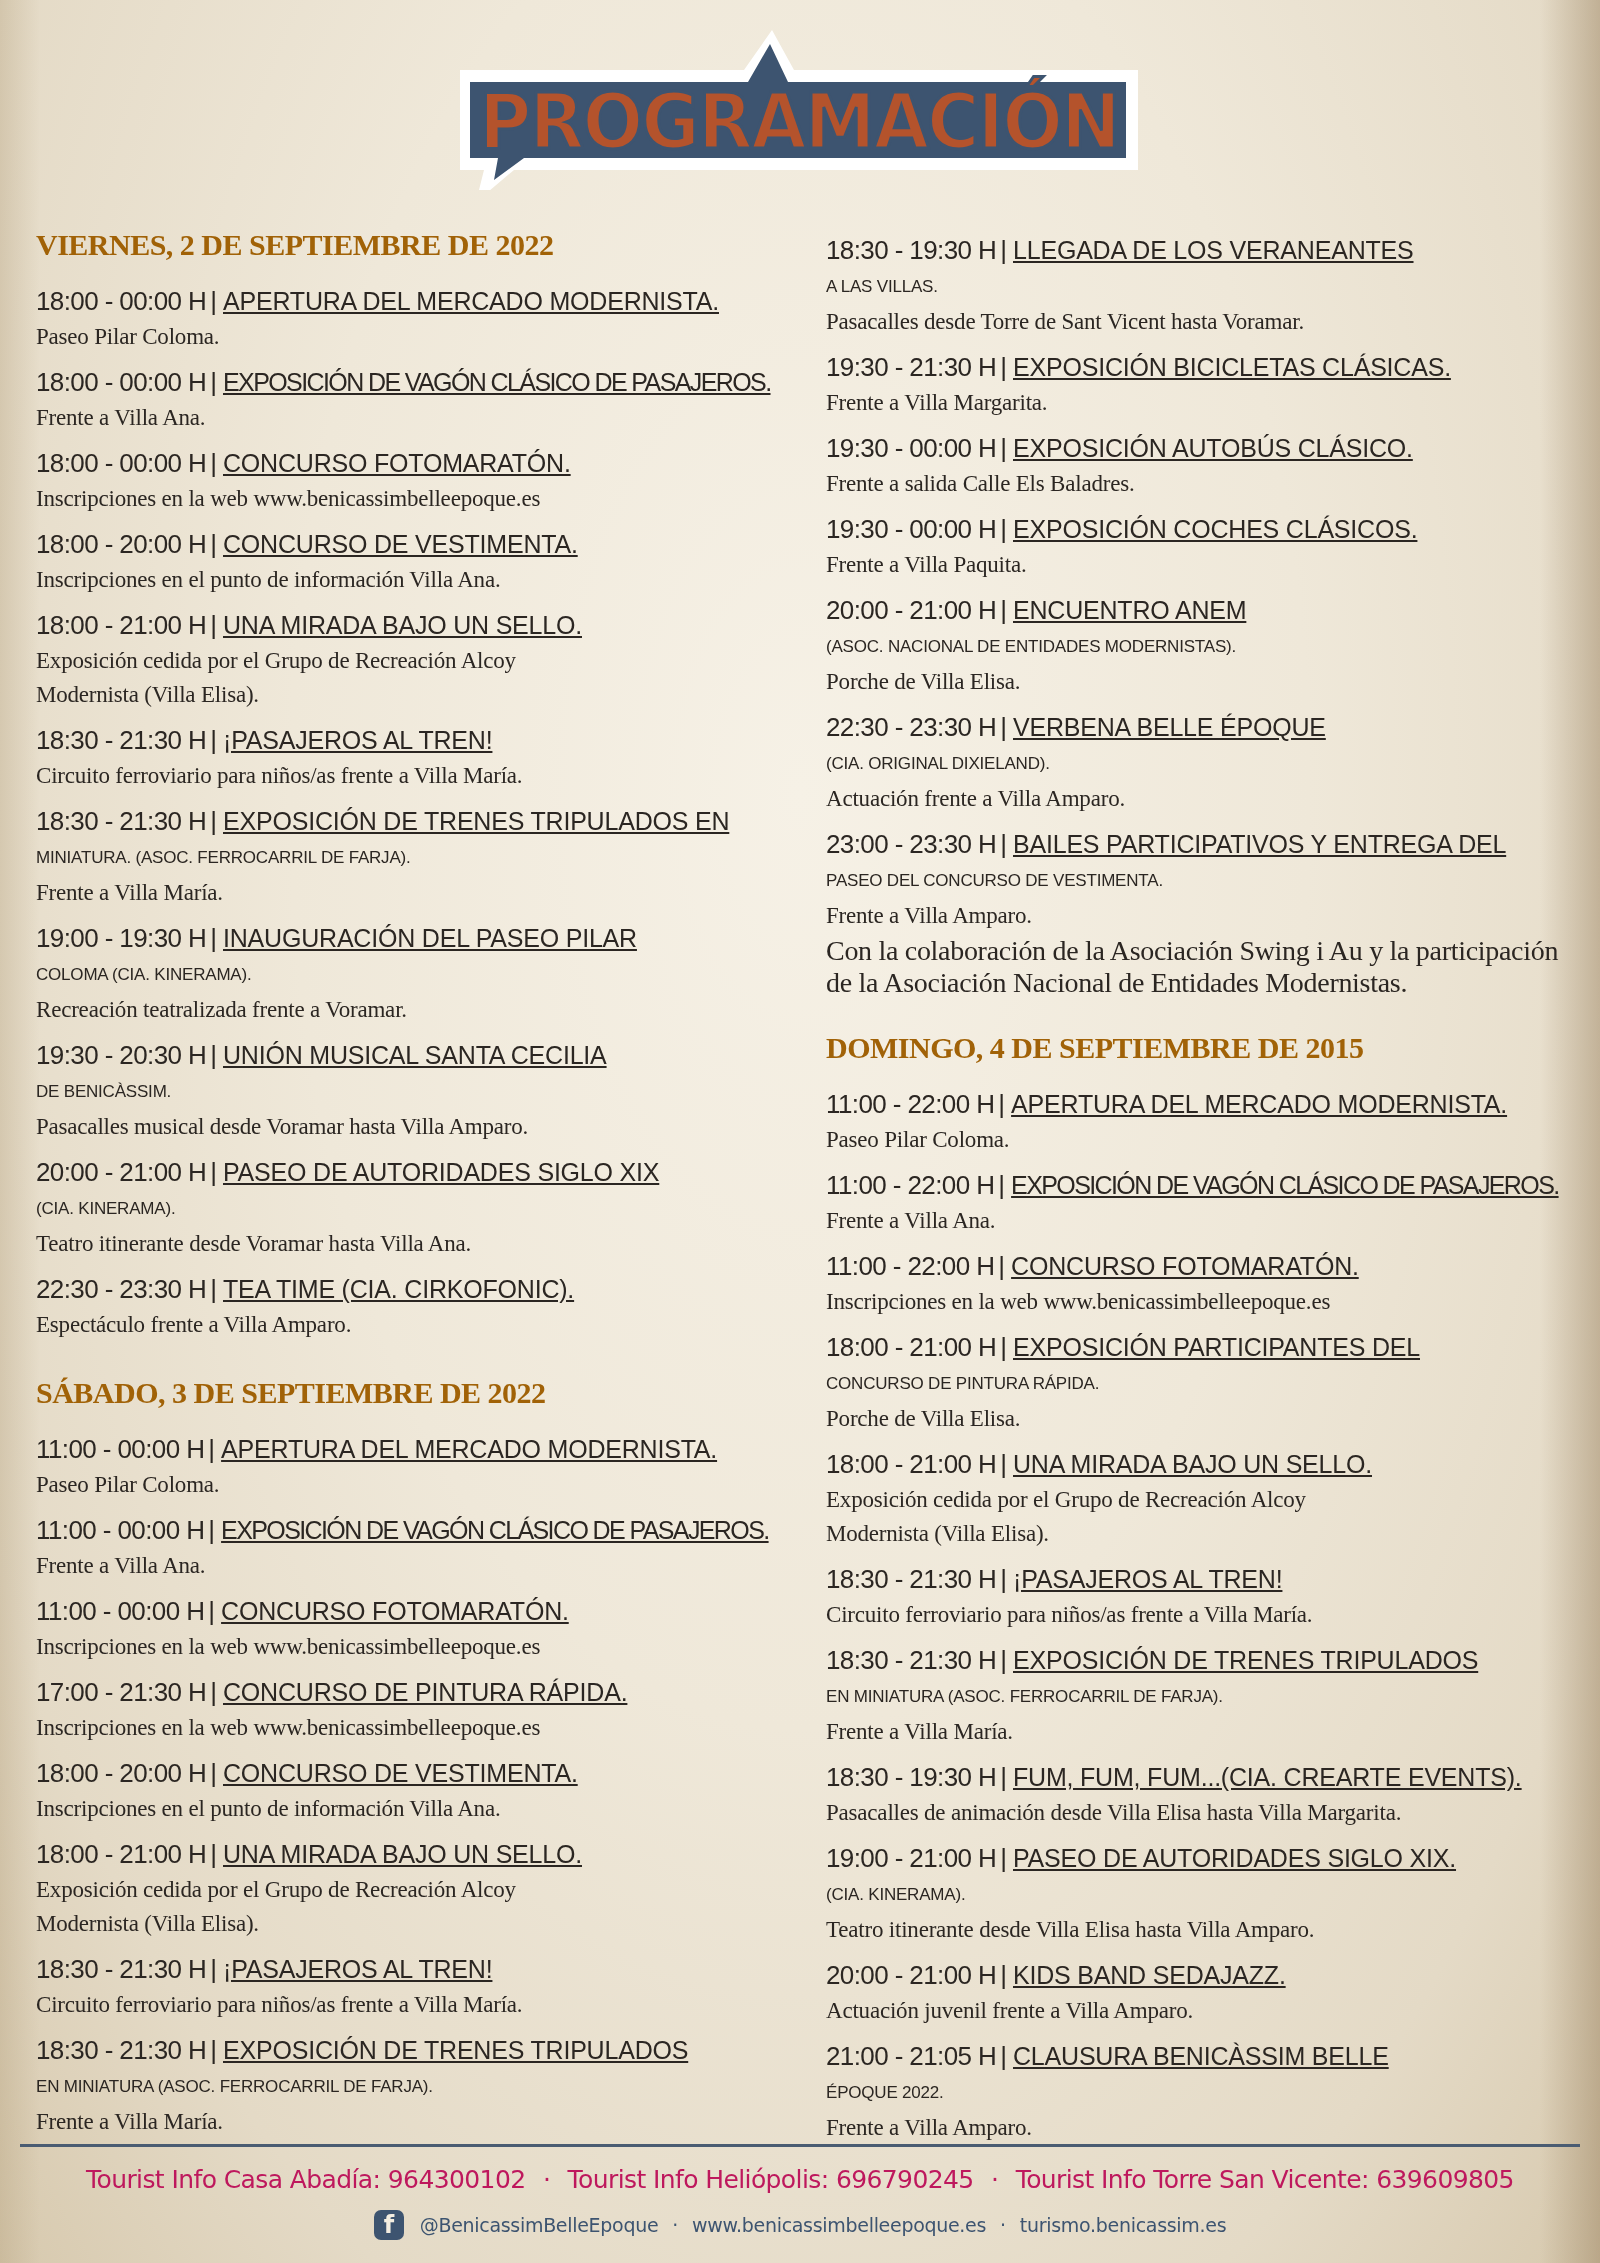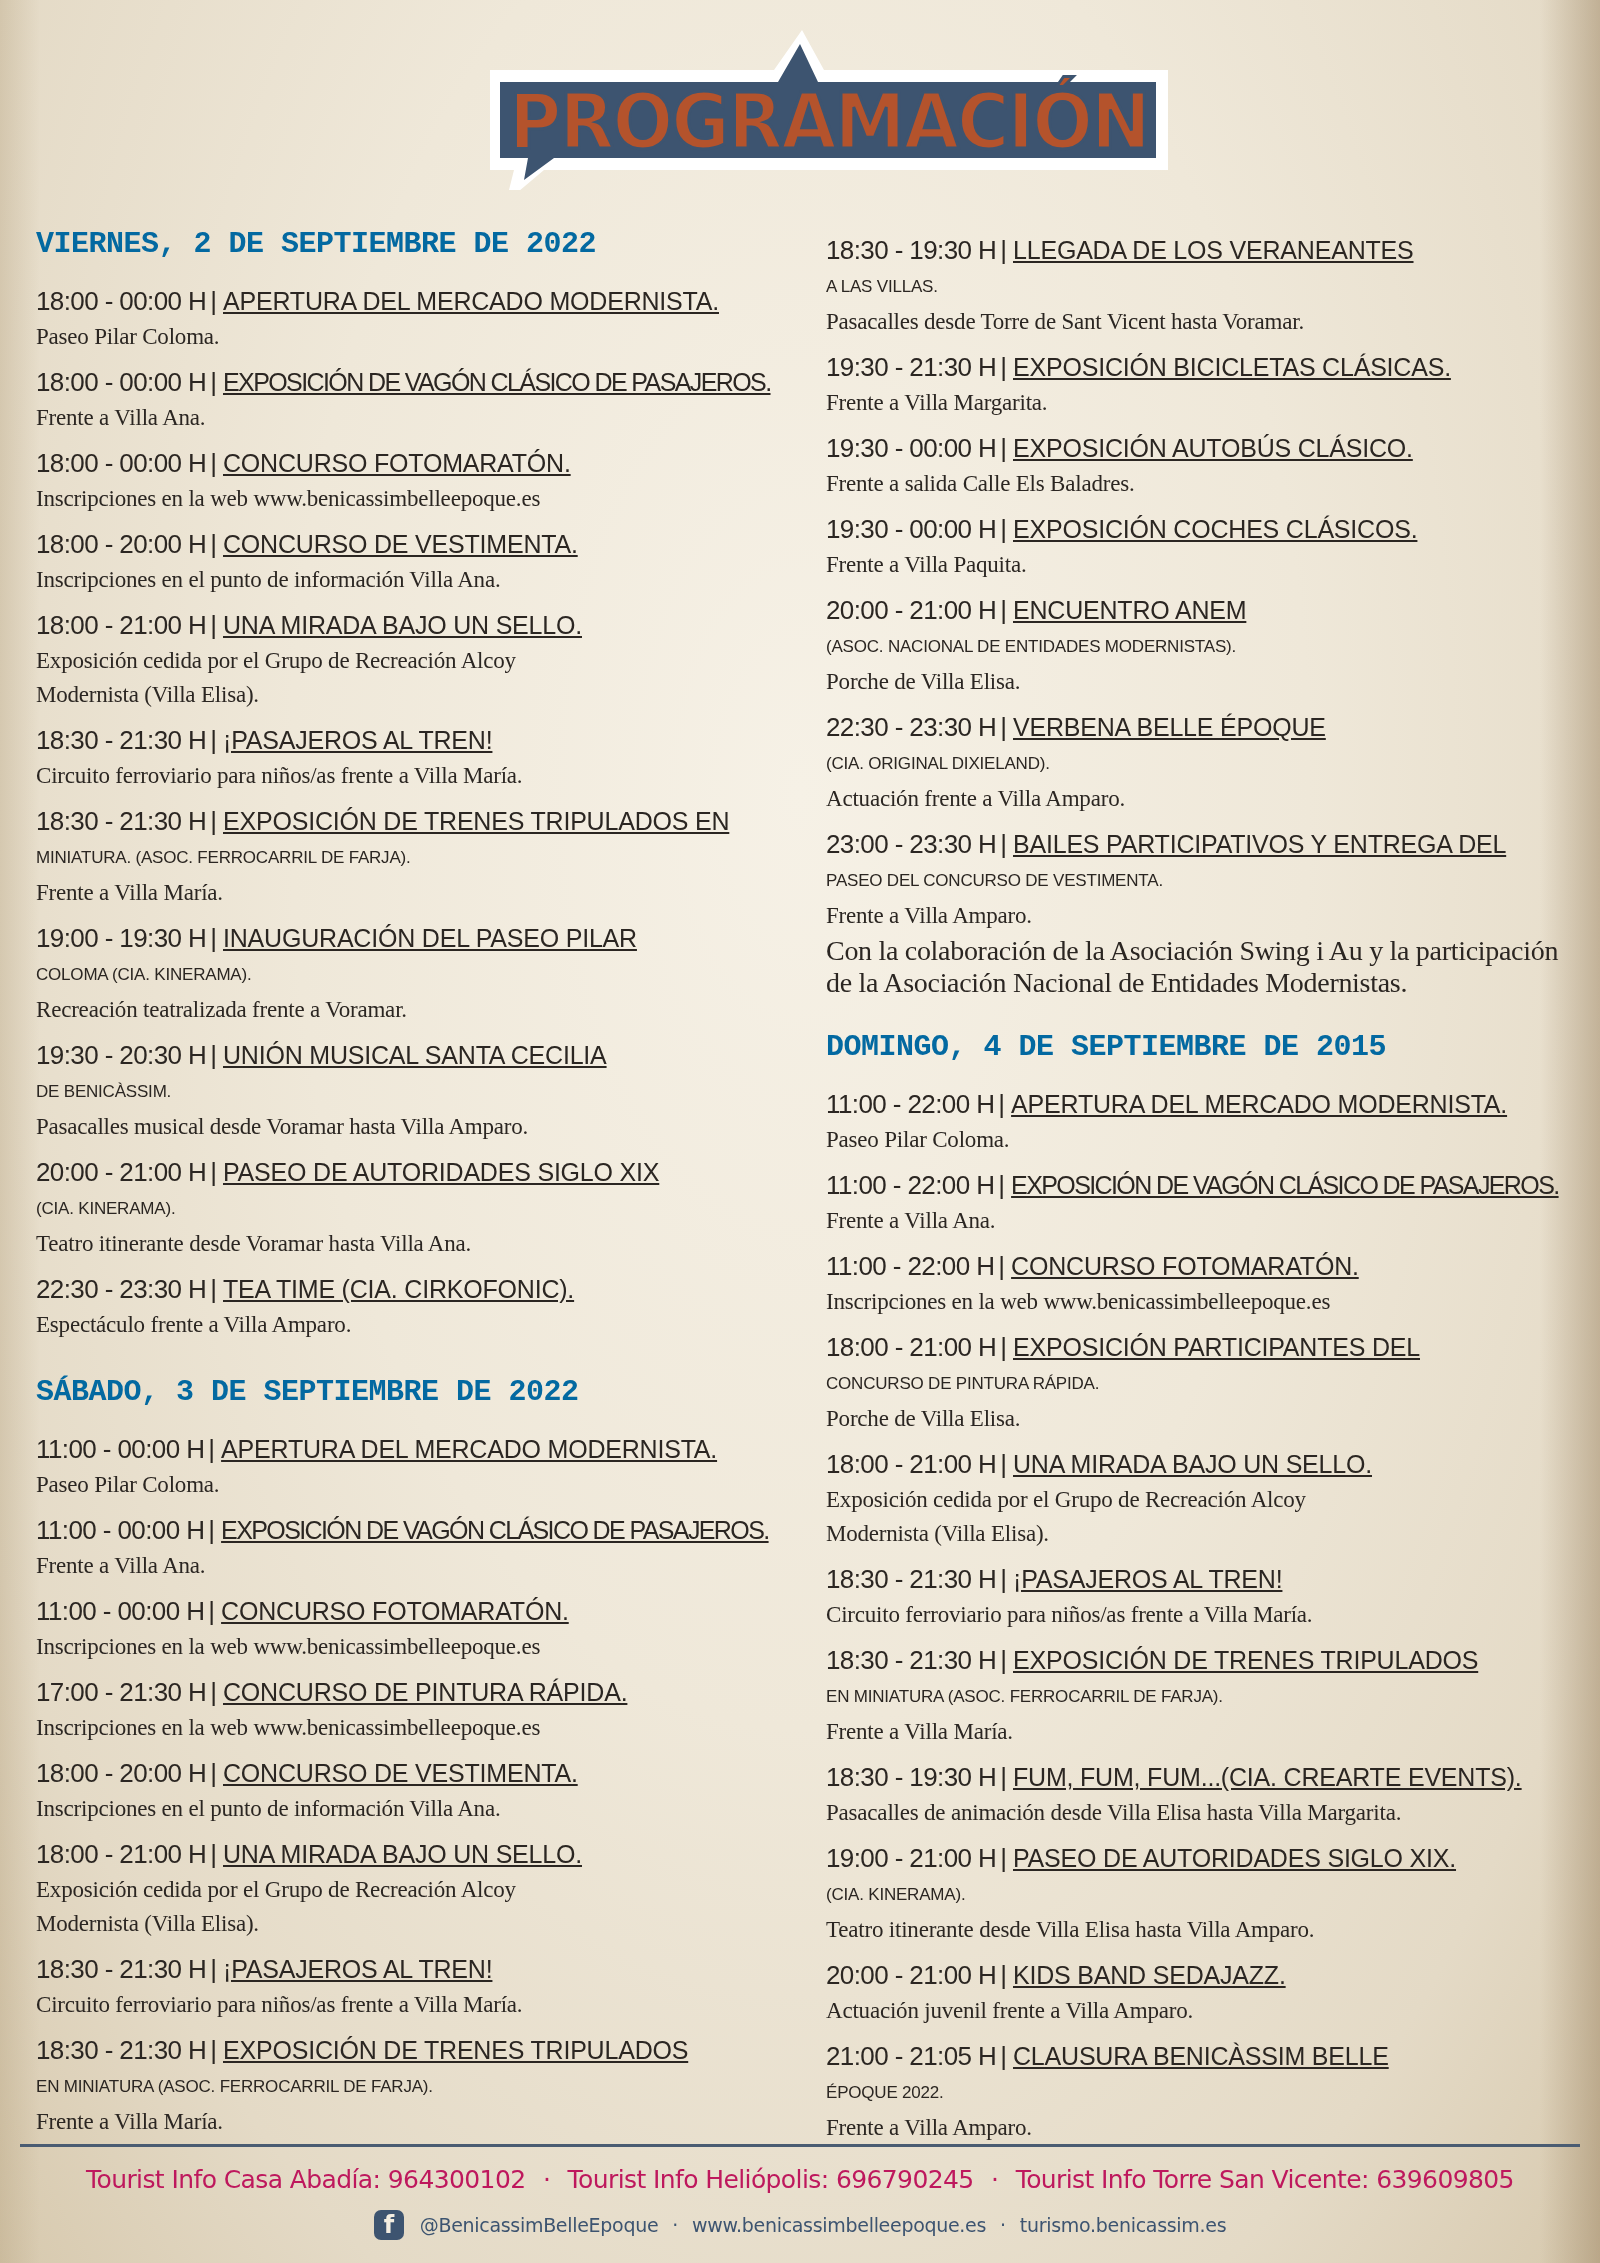--- a/index.html
+++ b/index.html
@@ -9,30 +9,30 @@
       radial-gradient(ellipse at 50% 35%, #f6f1e6 0%, #efe8d9 45%, #e4dac6 80%, #d7c9ae 100%);
     font-family: "Liberation Serif", serif;
     color: #2b2622;
   }
   .edge-left { position:absolute; left:0; top:0; bottom:0; width:40px;
     background: linear-gradient(90deg, rgba(180,160,125,0.35), rgba(180,160,125,0)); }
   .edge-right { position:absolute; right:0; top:0; bottom:0; width:60px;
     background: linear-gradient(270deg, rgba(150,125,90,0.45), rgba(150,125,90,0)); }
 
   
-  .logo { position:absolute; left:484px; top:30px; width:690px; height:160px; }
+  .logo { position:absolute; left:454px; top:30px; width:690px; height:160px; }
   .logo svg { width:100%; height:100%; }
 
   .col { position:absolute; top:228px; }
   .col-left { left:36px; width:770px; }
   .col-right { left:826px; width:760px; top:232px; }
 
   .day-heading {
-    font-family: Liberation Mono, monospace; font-weight: bold;
-    color: #0369a1; font-size: 30px; letter-spacing: -0.5px;
+    font-family: Liberation Serif, serif; font-weight: bold;
+    color: #a16207; font-size: 30px; letter-spacing: -0.5px;
     margin: 0 0 22px 0; line-height: 1.1;
   }
   .day-heading.spaced { margin-top: 34px; }
 
   .event { margin-bottom: 10px; }
   .ev-line { font-size: 26px; line-height: 36px; white-space: nowrap; }
   .ev-time { font-family: Liberation Sans, sans-serif; letter-spacing: -0.6px; }
   .ev-sep { font-family: "Liberation Sans", sans-serif; margin: 0 6px 0 4px; }
   .ev-title {
     font-family: "Liberation Sans", sans-serif; font-size: 25px;

